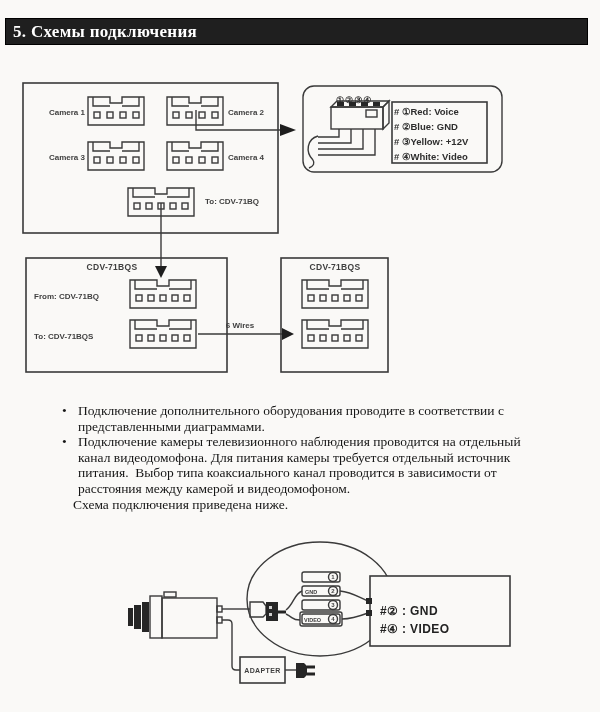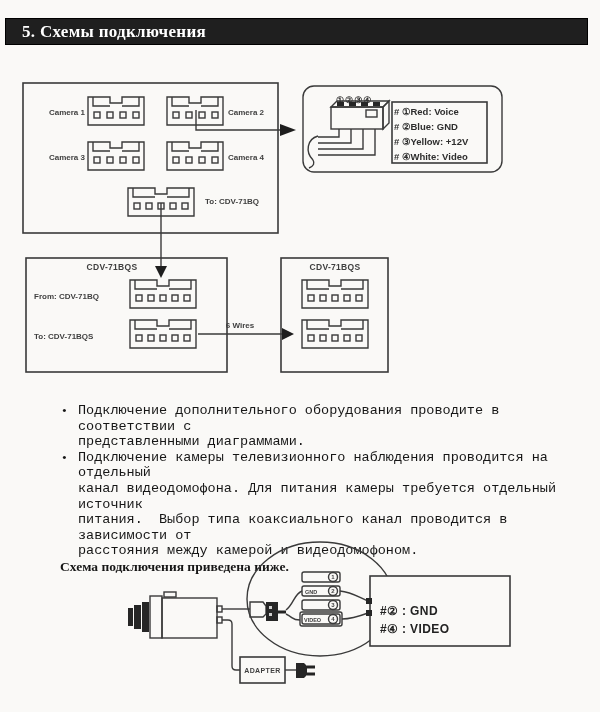--- a/index.html
+++ b/index.html
@@ -1,26 +1,26 @@
 <!DOCTYPE html>
 <html><head>
 <meta charset="utf-8">
 <style>
   html,body{margin:0;padding:0;background:#faf9f7;}
   #page{position:relative;width:600px;height:712px;background:#faf9f7;overflow:hidden;
         font-family:"Liberation Sans",sans-serif;}
   #header-bar{position:absolute;left:5px;top:18px;width:583px;height:27px;
       background:#1f1f1f;color:#fff;border:1px solid #000;box-sizing:border-box;
-      font:700 17px/25px "Liberation Serif",serif;padding-left:16px;letter-spacing:.3px;}
+      font:700 17px/25px "Liberation Serif",serif;padding-left:7px;letter-spacing:.3px;}
   #notes{position:absolute;left:56px;top:403px;width:532px;color:#161616;
       font:400 13.5px/15.6px "Liberation Serif",serif;}
   .bullet-row{display:flex;}
   .bullet-dot{width:22px;box-sizing:border-box;padding-left:6px;}
-  .bullet-text{flex:1;white-space:pre-wrap;font-family:Liberation Mono, monospace;}
-  .closing-line{margin-left:4px;white-space:pre-wrap;font-weight:bold;}
+  .bullet-text{flex:1;white-space:pre-wrap;}
+  .closing-line{margin-left:17px;white-space:pre-wrap;}
   svg{position:absolute;display:block;}
   #svg-top{left:0;top:60px;}
   #svg-bottom{left:100px;top:530px;}
   .ln{stroke:#3a3a3a;stroke-width:1.4;fill:none;}
   .ln2{stroke:#3a3a3a;stroke-width:1.6;fill:none;}
   .thick{stroke:#242424;stroke-width:3;fill:none;}
   .dark{fill:#262626;stroke:none;}
   .head{fill:#1e1e1e;stroke:none;}
   .lbl{font:700 8px "Liberation Sans",sans-serif;fill:#3f3f3f;}
   .lbl-title{font:700 8.5px "Liberation Sans",sans-serif;fill:#3f3f3f;letter-spacing:.3px;}

